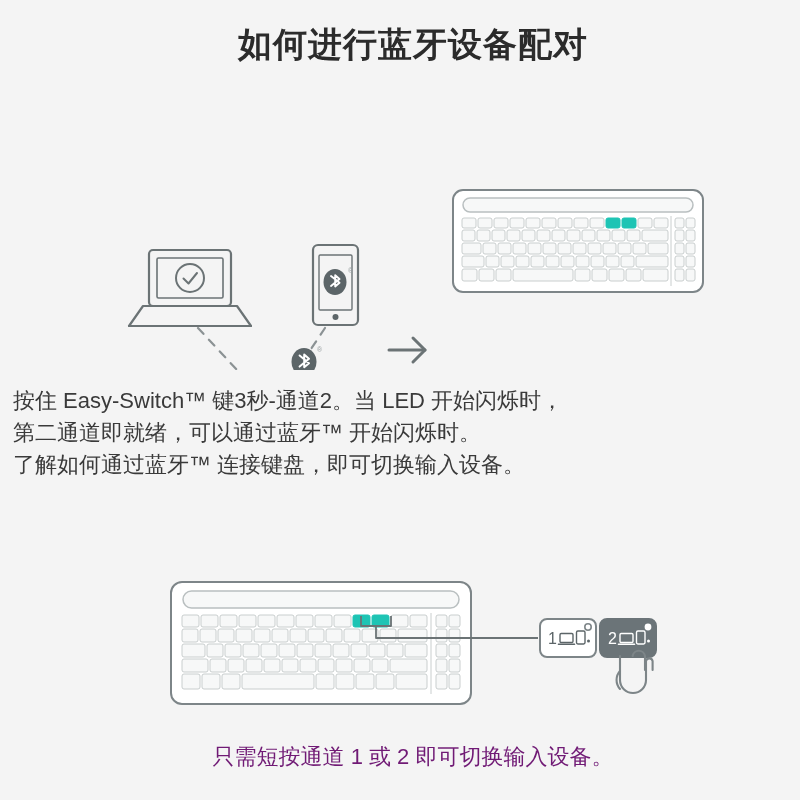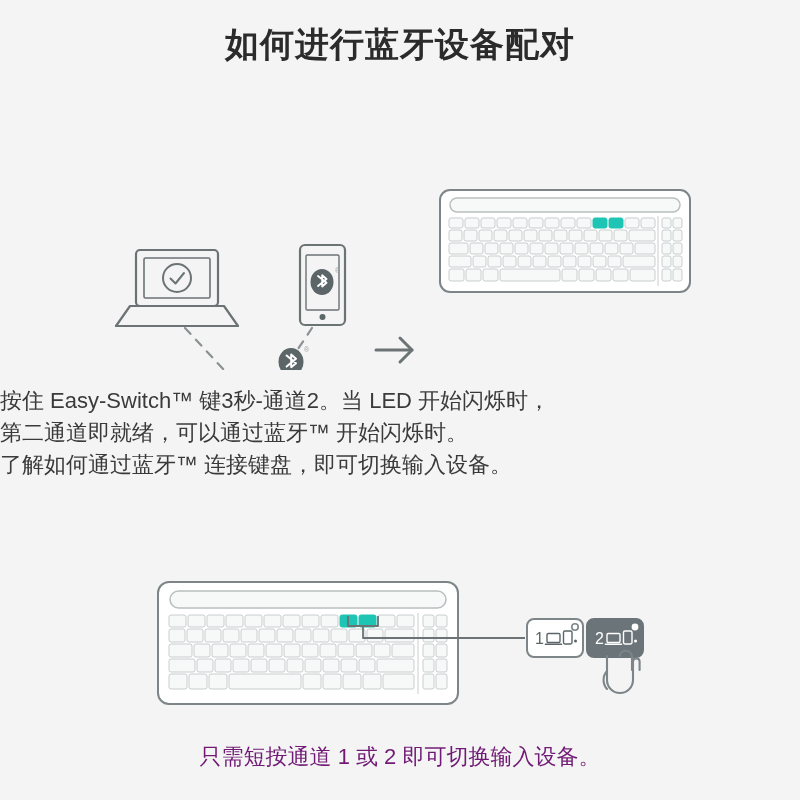--- a/index.html
+++ b/index.html
@@ -12,20 +12,21 @@
     background: #f4f4f4;
     font-family: "Liberation Sans", sans-serif;
     color: #333;
     overflow: hidden;
     position: relative;
   }
   .page {
     position: relative;
     width: 676px;
     height: 800px;
+    margin-left: 13px;
   }
 
   
   .title {
     position: absolute;
     top: 22px;
     left: 0;
     width: 800px;
     text-align: center;
     font-size: 34px;

